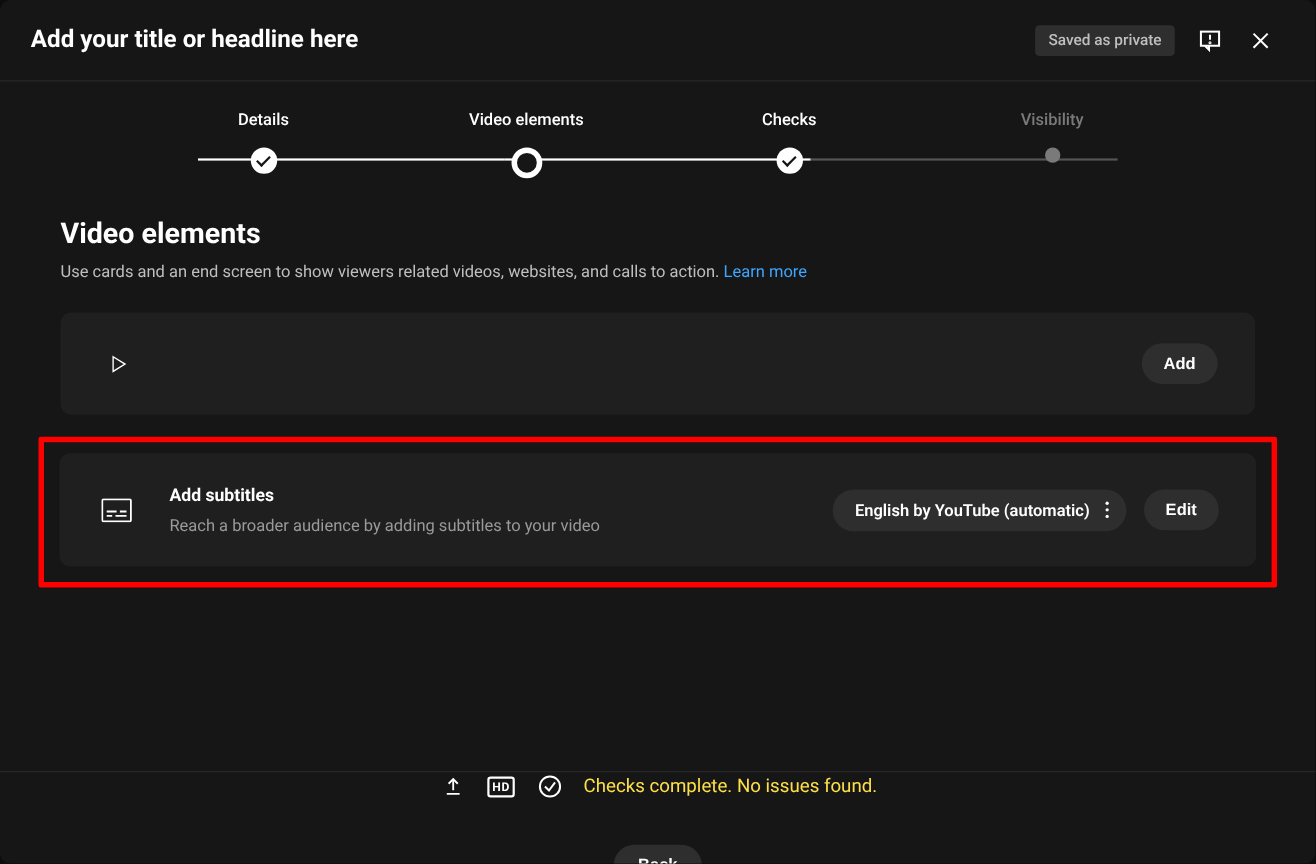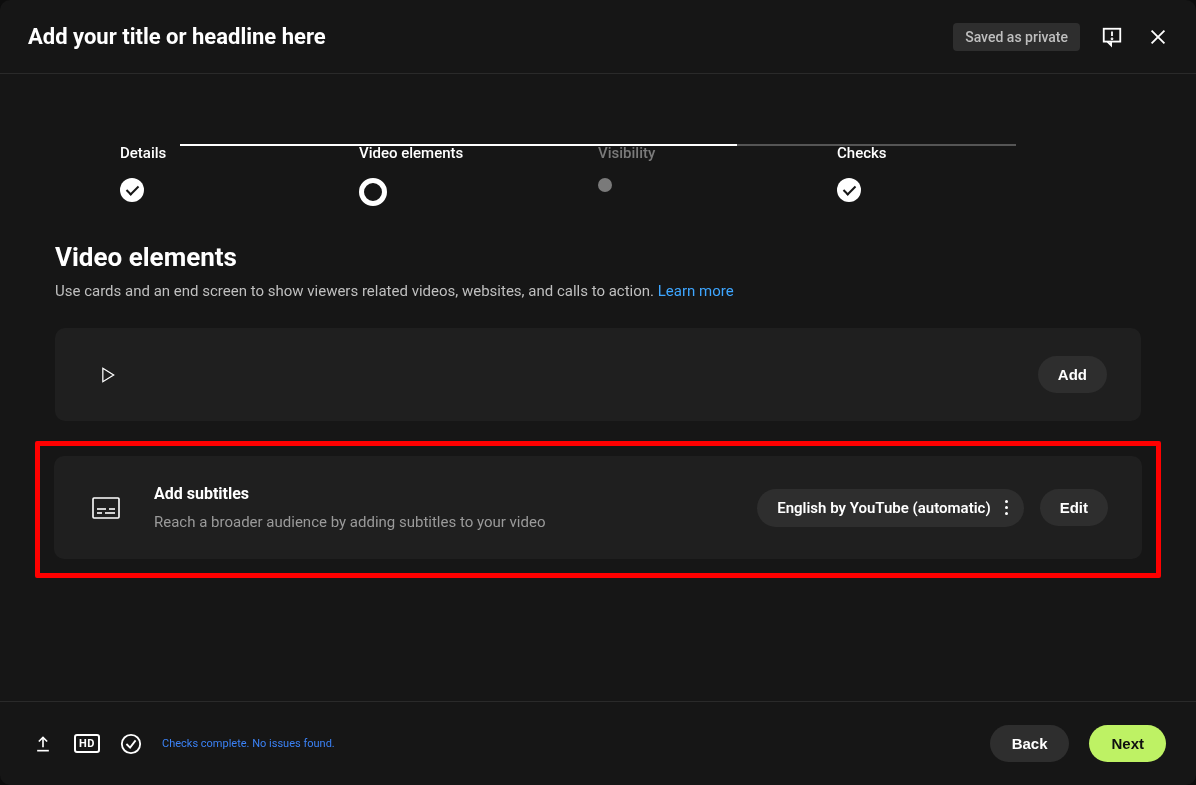--- a/index.html
+++ b/index.html
@@ -9,21 +9,21 @@
     background: #161616;
     border-radius: 10px;
     display: flex; flex-direction: column;
     position: relative;
   }
   
   .header {
     height: 74px;
     display: flex; align-items: center;
     justify-content: space-between;
-    padding: 0 24px 0 28px;
+    padding: 0 36px 0 28px;
     border-bottom: 1px solid #2a2a2a;
   }
   .title {
     font-size: 22px;
     font-weight: 700;
     color: #fff;
   }
   .header-right {
     display: flex; align-items: flex-start; gap: 18px;
   }
@@ -44,26 +44,25 @@
   
   .stepper-wrap {
     padding: 26px 120px 0 120px;
   }
   .stepper {
     position: relative;
     display: flex; justify-content: space-between;
     align-items: flex-start;
   }
   .step {
-    display: flex; flex-direction: column; align-items: flex-start;
+    display: flex; flex-direction: column; align-items: center;
     position: relative;
     z-index: 2;
     flex: 1;
     cursor: pointer;
-    margin-top: 44px;
   }
   .step-label {
     font-size: 15px;
     font-weight: 500;
     margin-bottom: 16px;
     color: #fff;
   }
   .step-label.muted { color: #7a7a7a; }
   .node {
     width: 24px; height: 24px; border-radius: 50%;
@@ -182,40 +181,41 @@
   }
   .highlight-box .card { margin-bottom: 0; }
   
   .footer {
     height: 84px;
     border-top: 1px solid #2a2a2a;
     display: flex;
     align-items: center;
     padding: 0 30px;
     gap: 20px;
+    flex-direction: column;
   }
   .footer-left {
     display: flex; align-items: center; gap: 18px;
   }
   .footer-small-icon {
     color: #fff;
     display: flex; align-items: center; justify-content: center;
     width: 26px; height: 26px;
   }
   .hd-badge {
     border: 2px solid #fff;
     border-radius: 3px;
     font-size: 11px;
     font-weight: 700;
     padding: 1px 3px;
     letter-spacing: 0.5px;
   }
   .status-text {
-    color: #3b82f6;
-    font-size: 11px;
+    color: #fde047;
+    font-size: 17px;
   }
   .footer-spacer { flex: 1; }
   .btn-back {
     background: #2e2e2e;
     color: #fff;
     border: none;
     border-radius: 22px;
     padding: 10px 22px;
     font-size: 15px;
     font-weight: 600;
@@ -270,26 +270,26 @@
 
       <div class="step">
         <div class="step-label">Details</div>
         <div class="node check"></div>
       </div>
       <div class="step">
         <div class="step-label">Video elements</div>
         <div class="node current"></div>
       </div>
       <div class="step">
+        <div class="step-label">Checks</div>
+        <div class="node check"></div>
+      </div>
+      <div class="step">
         <div class="step-label muted">Visibility</div>
         <div class="node inactive"></div>
-      </div>
-      <div class="step">
-        <div class="step-label">Checks</div>
-        <div class="node check"></div>
       </div>
     </div>
   </div>
 
   <div class="content">
     <div class="section-title">Video elements</div>
     <div class="section-desc">
       <span>Use cards and an end screen to show viewers related videos, websites, and calls to action. </span><a class="link">Learn more</a>
     </div>
 

